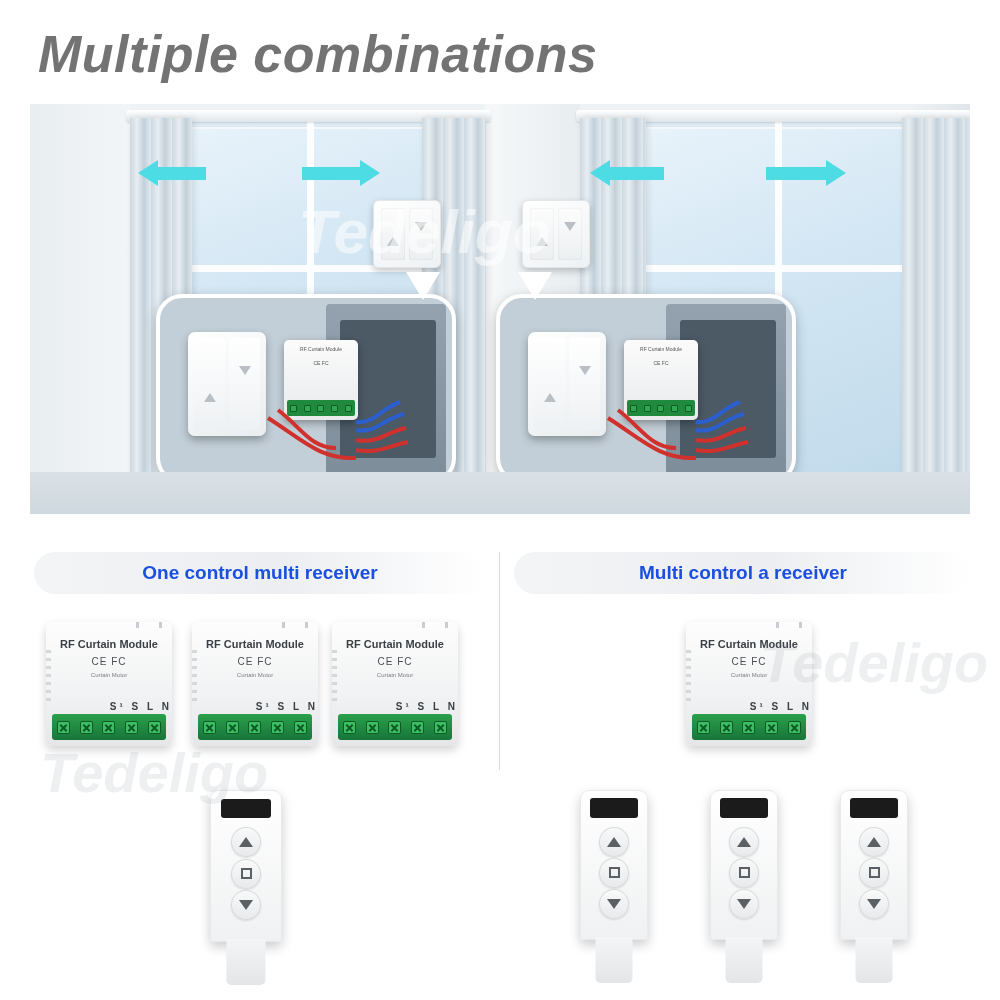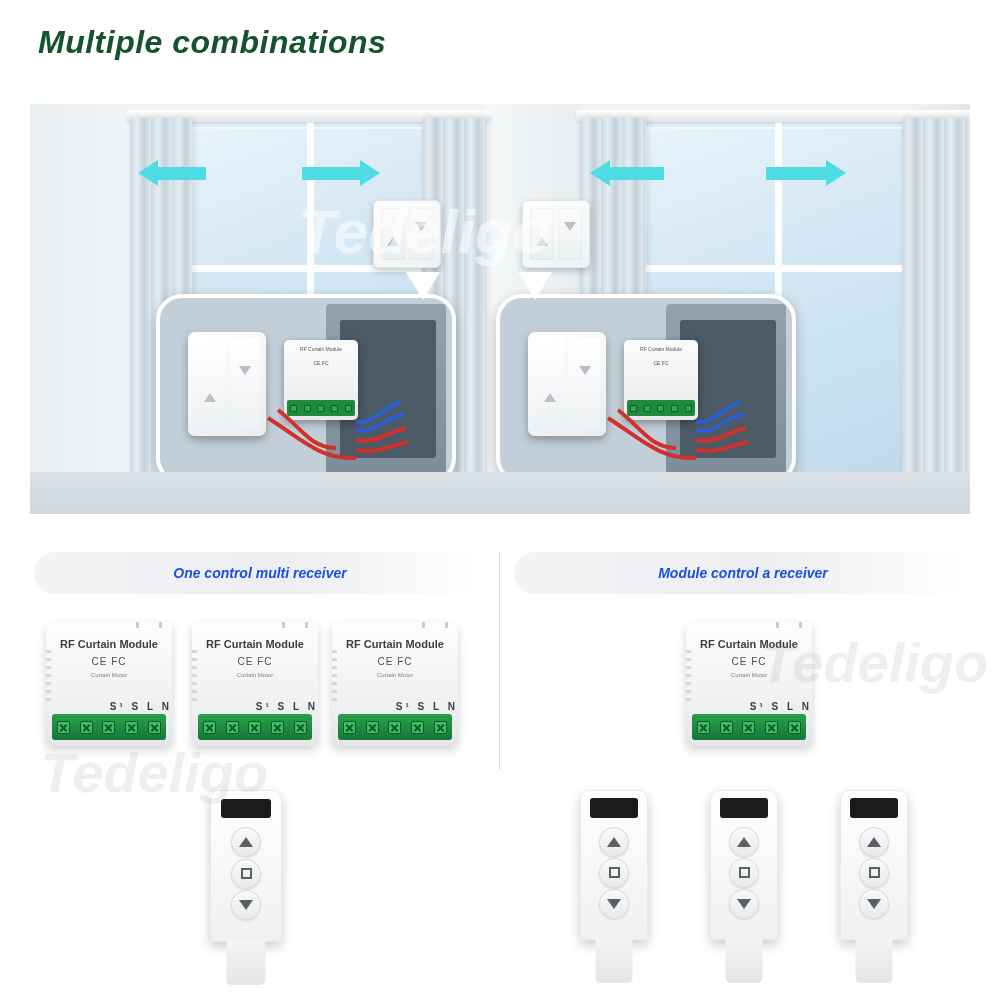--- a/index.html
+++ b/index.html
@@ -8,24 +8,24 @@
     background: #ffffff;
     font-family: "Liberation Sans", sans-serif;
     overflow: hidden;
     position: relative;
   }
 
   
   .title {
     position: absolute;
     left: 38px; top: 24px;
-    font-size: 32px;
+    font-size: 52px;
     font-weight: bold;
     font-style: italic;
-    color: #14532d;
+    color: #737373;
     letter-spacing: 0.5px;
   }
 
   
   .hero {
     position: absolute;
     left: 30px; top: 104px;
     width: 940px; height: 410px;
     overflow: hidden;
     background: linear-gradient(180deg,#eef3f6 0%, #e4ebef 100%);
@@ -150,21 +150,21 @@
 
   
   .panel-head {
     position:absolute;
     height:42px;
     border-radius:21px;
     background:linear-gradient(90deg,#f3f4f6 0%,#eceef1 55%,#ffffff 100%);
     display:flex; align-items:center; justify-content:center;
   }
   .panel-head span {
-    font-size:14px; font-weight:bold; font-style:italic; color:#1a4fe0;
+    font-size:19px; font-weight:bold; color:#1a4fe0;
   }
   .divider {
     position:absolute; left:499px; top:552px; width:1px; height:218px;
     background:#d8dbe0;
   }
 
   
   .module {
     position:absolute;
     background:linear-gradient(180deg,#fdfdfd 0%,#f1f2f3 60%,#e4e6e8 100%);
@@ -376,21 +376,21 @@
   <div class="floor"></div>
 </div>
 
 <div class="divider"></div>
 
 <div class="panel-head" style="left:34px; top:552px; width:452px;">
   <span>One control multi receiver</span>
 </div>
 
 <div class="panel-head" style="left:514px; top:552px; width:458px;">
-  <span>Module control a receiver</span>
+  <span>Multi control a receiver</span>
 </div>
 
 <div class="module" style="left:46px; top:622px; width:126px; height:124px;">
   <div class="ant"></div>
   <div class="ribs"></div>
   <div class="m-title">RF Curtain Module</div>
   <div class="m-certs">CE FC</div>
   <div class="m-sub">Curtain Motor</div>
   <div class="m-labels">S¹ S  L  N</div>
   <div class="m-term">

